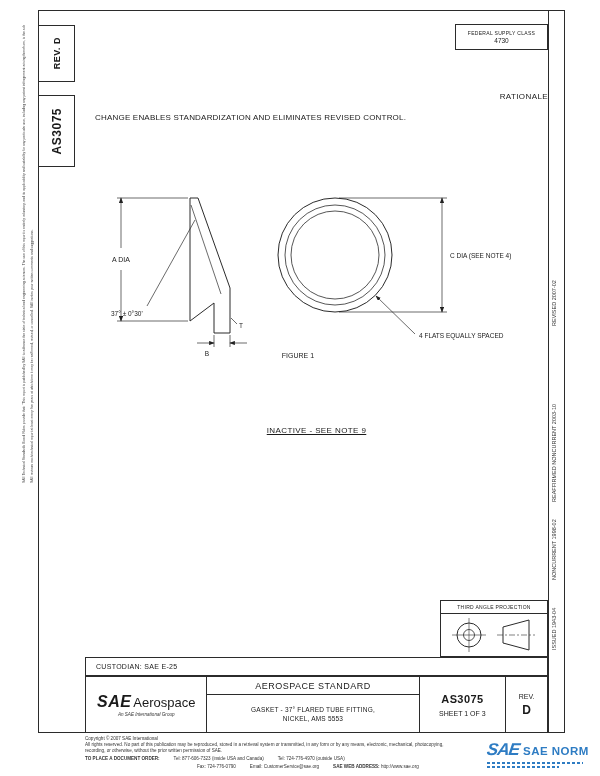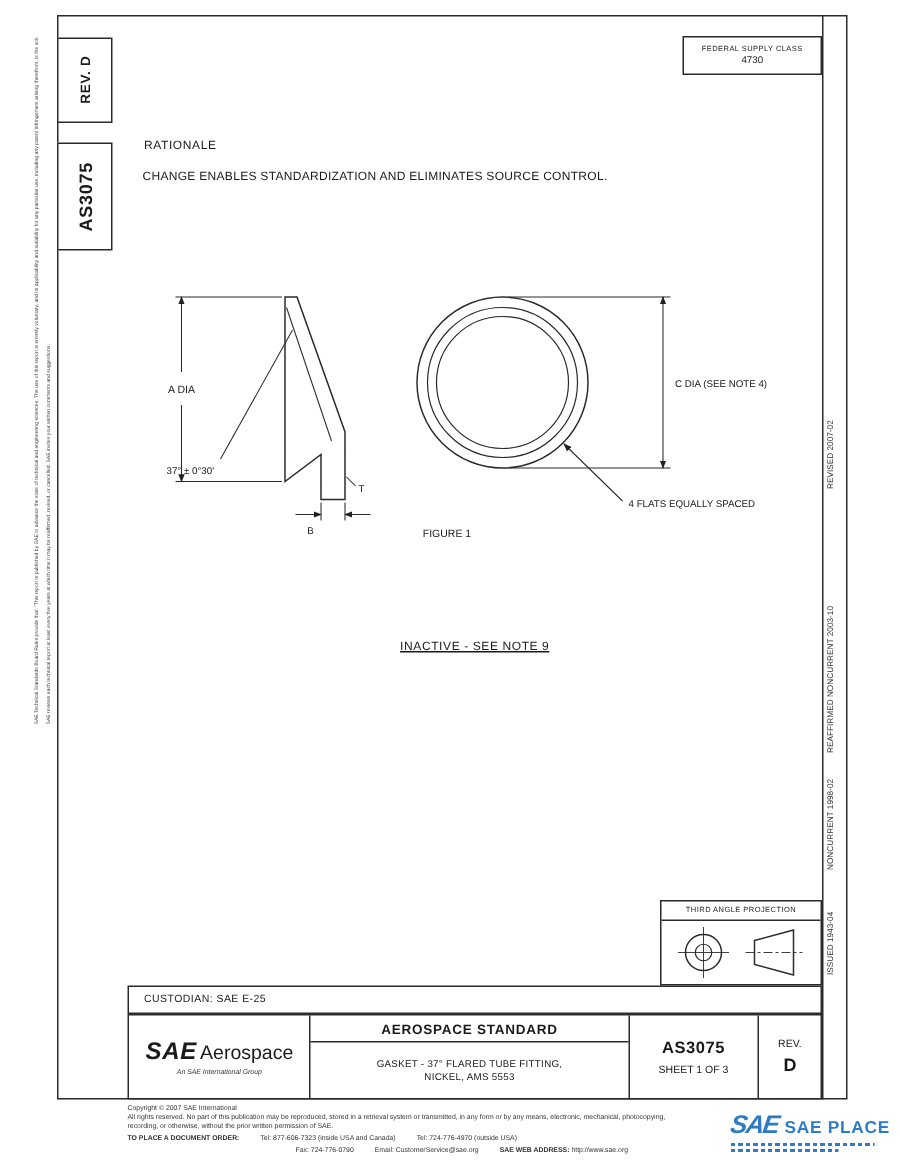--- a/index.html
+++ b/index.html
@@ -19,21 +19,21 @@
   .num-box .vtext { font-size:12px; font-weight:bold; letter-spacing:.5px; }
 
   .disclaimer { top:25px; width:8px; height:458px; overflow:hidden; font-size:3.4px; color:#444; }
   .d1 { left:22px; } .d2 { left:30px; }
 
   .fsc-box { left:455px; top:24px; width:93px; height:26px; border:1px solid #2b2b2b;
              display:flex; flex-direction:column; align-items:center; justify-content:center; gap:1px; }
   .fsc-label { font-size:5px; letter-spacing:.3px; }
   .fsc-value { font-size:6.5px; }
 
-  .rationale-h { left:96px; top:92px; width:463px; text-align:left; font-size:8px; letter-spacing:.4px; }
+  .rationale-h { left:85px; top:92px; width:463px; text-align:right; font-size:8px; letter-spacing:.4px; }
   .rationale-b { left:95px; top:113px; font-size:8px; letter-spacing:.2px; }
 
   .figure-svg { left:85px; top:170px; }
   .figure-svg text { font-family:"Liberation Sans", sans-serif; fill:#1a1a1a; }
 
   .inactive { left:85px; top:426px; width:463px; text-align:center; font-size:8px; letter-spacing:.4px;text-decoration:underline; }
 
   .rev-hist { left:551px; width:11px; font-size:5.5px; color:#333; }
   .rh0 { top:248px; height:78px; } .rh1 { top:362px; height:140px; }
   .rh2 { top:494px; height:86px; } .rh3 { top:588px; height:62px; }
@@ -47,21 +47,21 @@
 
   .titleblock { left:85px; top:676px; width:463px; height:57px; border:1px solid #2b2b2b; display:flex; }
   .tb-cell { border-right:1px solid #2b2b2b; height:100%; }
   .tb-logo { width:122px; display:flex; flex-direction:column; align-items:center; justify-content:center; }
   .logo-row { display:flex; align-items:baseline; gap:2px; }
   .logo-sae { font-weight:bold; font-style:italic; font-size:16px; letter-spacing:.5px; }
   .logo-aero { font-family:Liberation Sans, sans-serif; font-size:13px; }
   .logo-tag { font-size:4.6px; font-style:italic; color:#333; margin-top:1px; }
   .tb-std { width:213px; display:flex; flex-direction:column; }
   .std-head { height:18px; border-bottom:1px solid #2b2b2b; display:flex; align-items:center; justify-content:center;
-              font-weight:bold; font-size:9px; letter-spacing:.5px; }
+              font-weight:normal; font-size:9px; letter-spacing:.5px; }
   .std-title { flex:1; display:flex; flex-direction:column; align-items:center; justify-content:center; gap:2px;
                font-size:6.5px; text-align:center; letter-spacing:.2px; }
   .tb-num { width:87px; display:flex; flex-direction:column; align-items:center; justify-content:center; gap:5px; }
   .tb-docnum { font-weight:bold; font-size:11px; letter-spacing:.4px; }
   .tb-sheet { font-size:7px; }
   .tb-rev { width:41px; border-right:none; display:flex; flex-direction:column; align-items:center; justify-content:center; gap:3px; }
   .tb-revlabel { font-size:7px; }
   .tb-revval { font-weight:bold; font-size:12px; }
 
   .copy { left:85px; top:736px; width:430px; font-size:4.6px; color:#333; line-height:1.35; }
@@ -93,21 +93,21 @@
   <div class="abs side-box num-box">
     <span class="vtext">AS3075</span>
   </div>
 
   <div class="abs fsc-box">
     <span class="fsc-label">FEDERAL SUPPLY CLASS</span>
     <span class="fsc-value">4730</span>
   </div>
 
   <div class="abs rationale-h">RATIONALE</div>
-  <div class="abs rationale-b">CHANGE ENABLES STANDARDIZATION AND ELIMINATES SOURCE CONTROL.</div>
+  <div class="abs rationale-b">CHANGE ENABLES STANDARDIZATION AND ELIMINATES REVISED CONTROL.</div>
 
   <svg class="abs figure-svg" width="460" height="200" viewBox="0 0 460 200">
     <defs>
       <marker id="arr" markerWidth="8" markerHeight="6" refX="7" refY="3" orient="auto-start-reverse">
         <path d="M0,0 L8,3 L0,6 Z" fill="#222"></path>
       </marker>
     </defs>
 
     <g stroke="#2b2b2b" fill="none" stroke-width="1">
       <path d="M105,28 L113,28 L145,118 L145,163 L129,163 L129,133 L105,151 Z"></path>
@@ -220,19 +220,19 @@
       <span>
         <b>SAE WEB ADDRESS:</b>
         <span>http://www.sae.org</span>
       </span>
     </div>
   </div>
 
   <div class="abs watermark">
     <div class="wm-row">
       <span class="wm-mark">SAE</span>
-      <span class="wm-name">SAE PLACE</span>
+      <span class="wm-name">SAE NORM</span>
     </div>
     <div class="wm-bar"></div>
     <div class="wm-bar" style="width:72px;"></div>
   </div>
 
 </div>
 
 </body></html>

